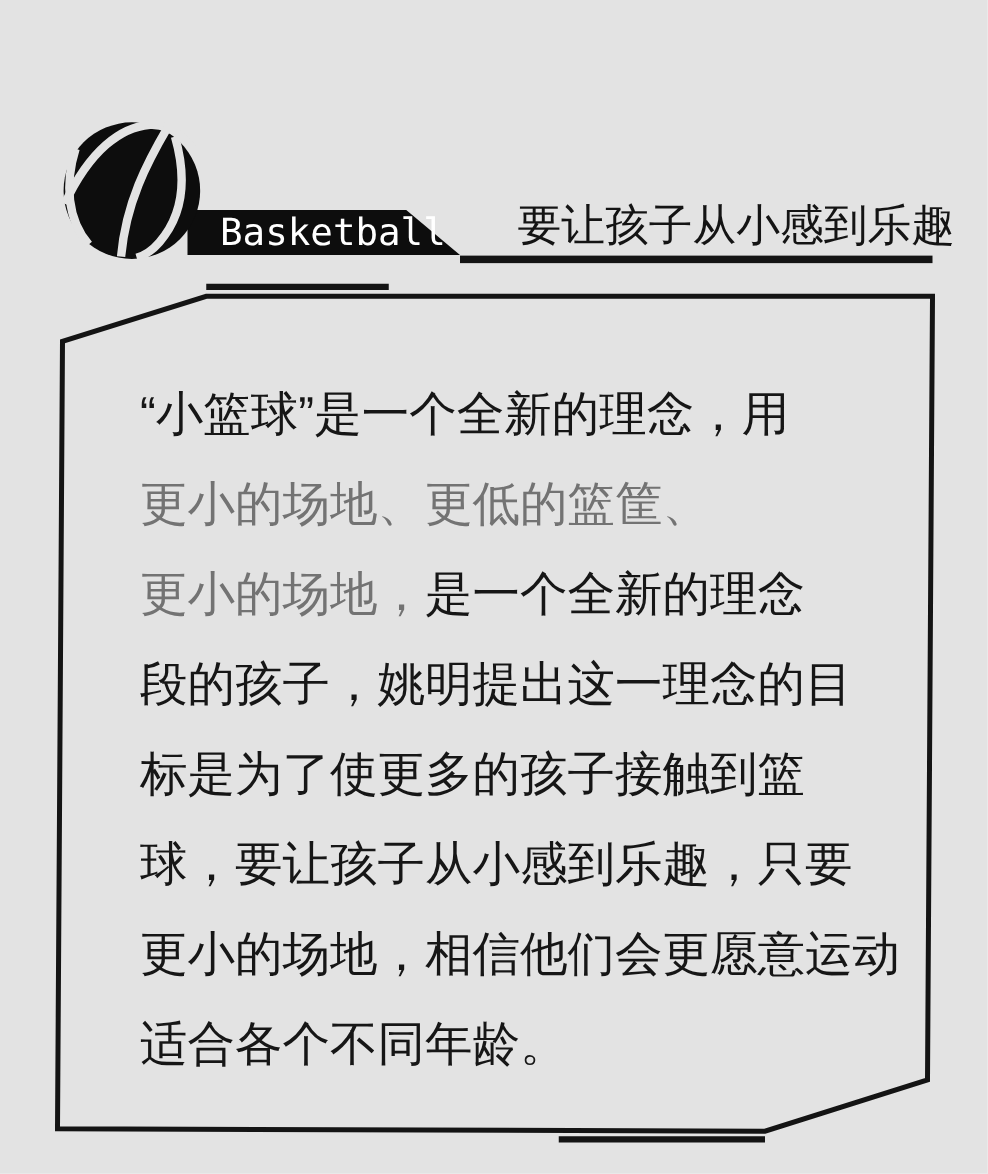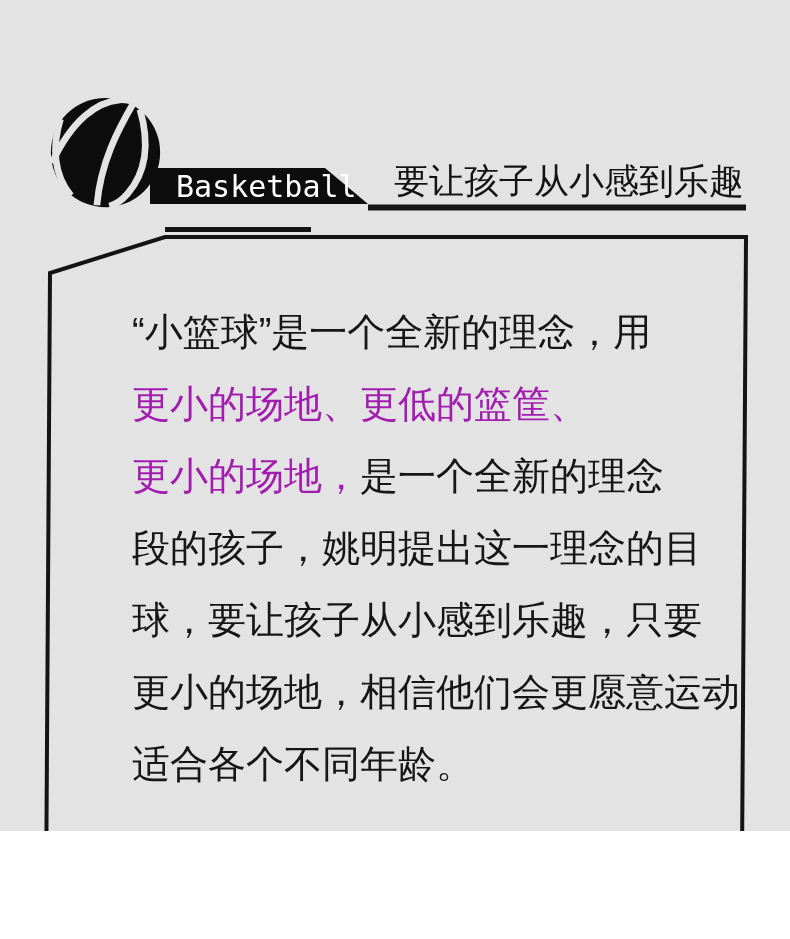--- a/index.html
+++ b/index.html
@@ -1,51 +1,50 @@
 <!DOCTYPE html>
 <html><head>
 <meta charset="utf-8">
 <style>
   html,body{margin:0;padding:0;}
   .stage{
     position:relative;
-    width:790px;height:831px;
+    width:790px;height:939px;
     background:#e3e3e3;
     overflow:hidden;
     font-family:"Liberation Sans",sans-serif;
   }
   .deco{position:absolute;left:0;top:0;z-index:1;}
   .ball{position:absolute;left:48px;top:95px;width:115px;height:115px;z-index:2;}
   .banner-label{
     position:absolute;left:176px;top:171px;z-index:3;
     color:#ffffff;
     font-family:"DejaVu Sans Mono",monospace;
     font-size:30px;line-height:32px;letter-spacing:0px;
     white-space:nowrap;
   }
   .page-title{
-    position:absolute;left:394px;top:162px;z-index:3;
+    position:absolute;left:414px;top:162px;z-index:3;
     font-size:35px;line-height:38px;
     color:#141414;white-space:nowrap;
     font-weight:400;
   }
   .paragraph{
     position:absolute;left:112px;top:296px;z-index:3;
     width:620px;
-    margin-left:20px;
   }
   .t-line{
     height:72px;line-height:72px;
     font-size:38px;
     color:#161616;
     white-space:nowrap;
     letter-spacing:0px;
   }
   .seg{display:inline;}
-  .seg.red{color:#a21caf;}
+  .seg.red{color:#737373;}
   .seg.black{color:#161616;}
 </style>
 </head>
 <body>
 
 <div class="stage">
 
   <svg class="deco" width="790" height="939" viewBox="0 0 790 939">
 
     <polygon points="150,168 325,168 368,204 150,204" fill="#0d0d0d"></polygon>
@@ -84,20 +83,23 @@
     <div class="t-line">
       <span class="seg red">更小的场地、更低的篮筐、</span>
     </div>
     <div class="t-line">
       <span class="seg red">更小的场地，</span><span class="seg black">是一个全新的理念</span>
     </div>
     <div class="t-line">
       <span class="seg black">段的孩子，姚明提出这一理念的目</span>
     </div>
     <div class="t-line">
+      <span class="seg black">标是为了使更多的孩子接触到篮</span>
+    </div>
+    <div class="t-line">
       <span class="seg black">球，要让孩子从小感到乐趣，只要</span>
     </div>
     <div class="t-line">
       <span class="seg black">更小的场地，相信他们会更愿意运动</span>
     </div>
     <div class="t-line">
       <span class="seg black">适合各个不同年龄。</span>
     </div>
   </div>
 

